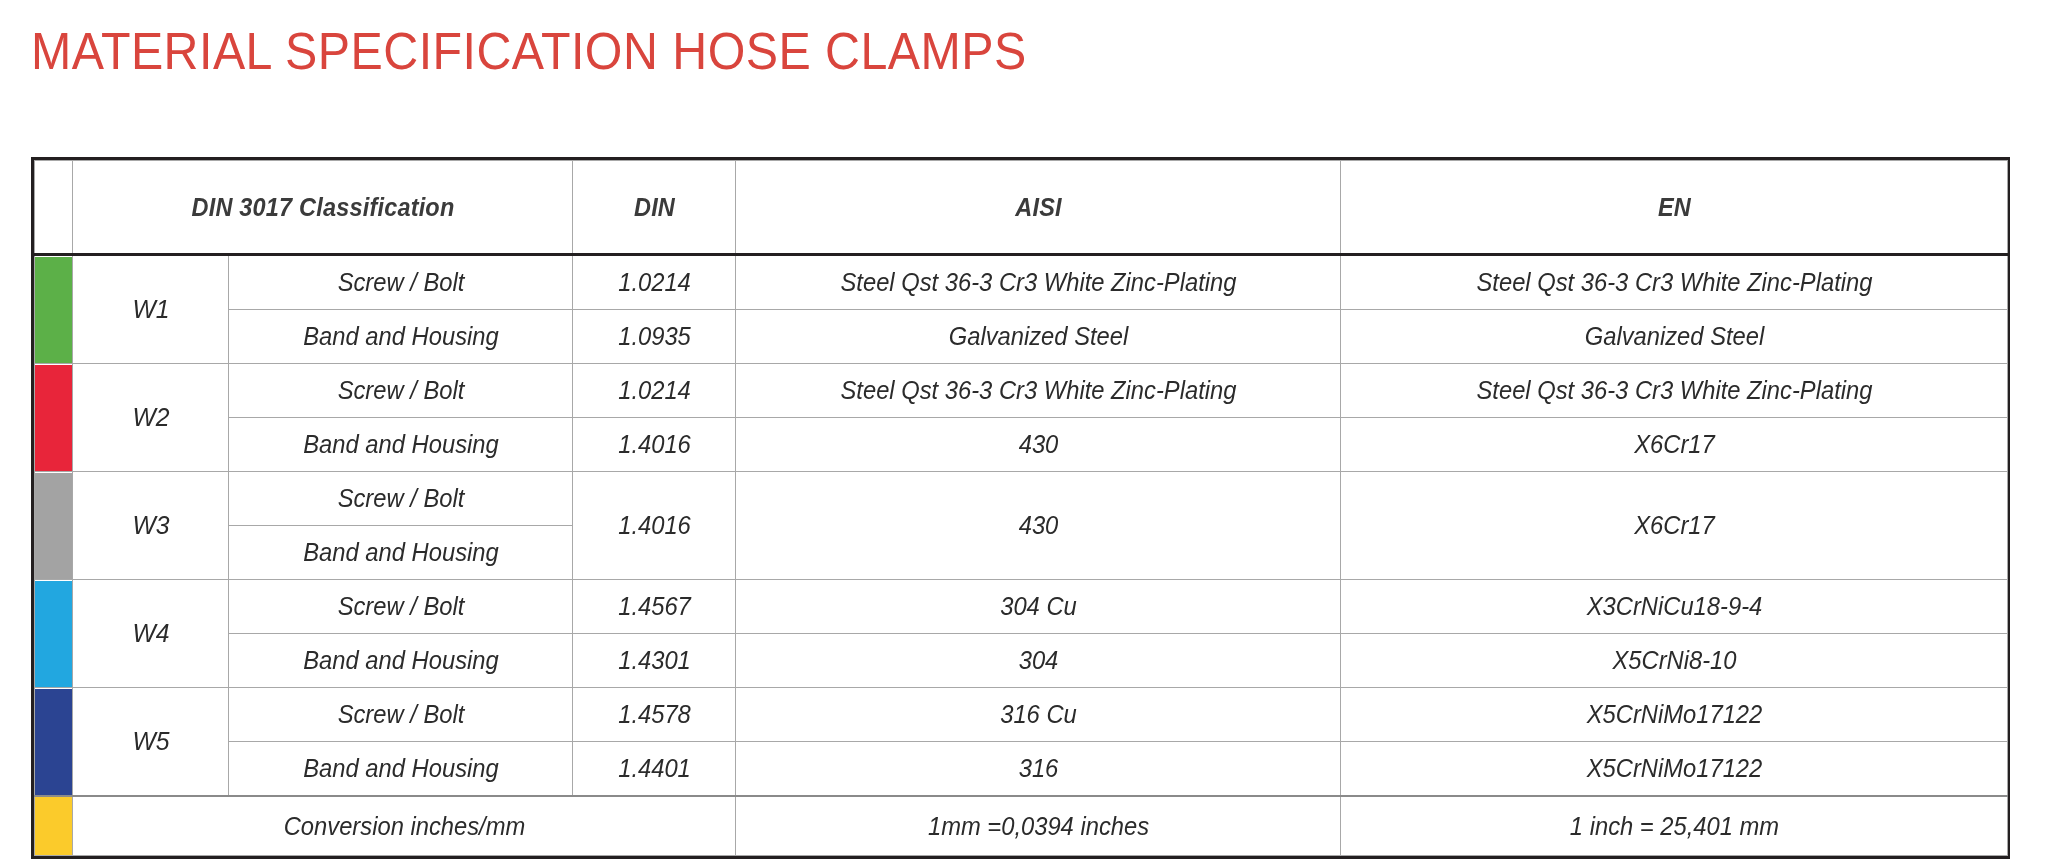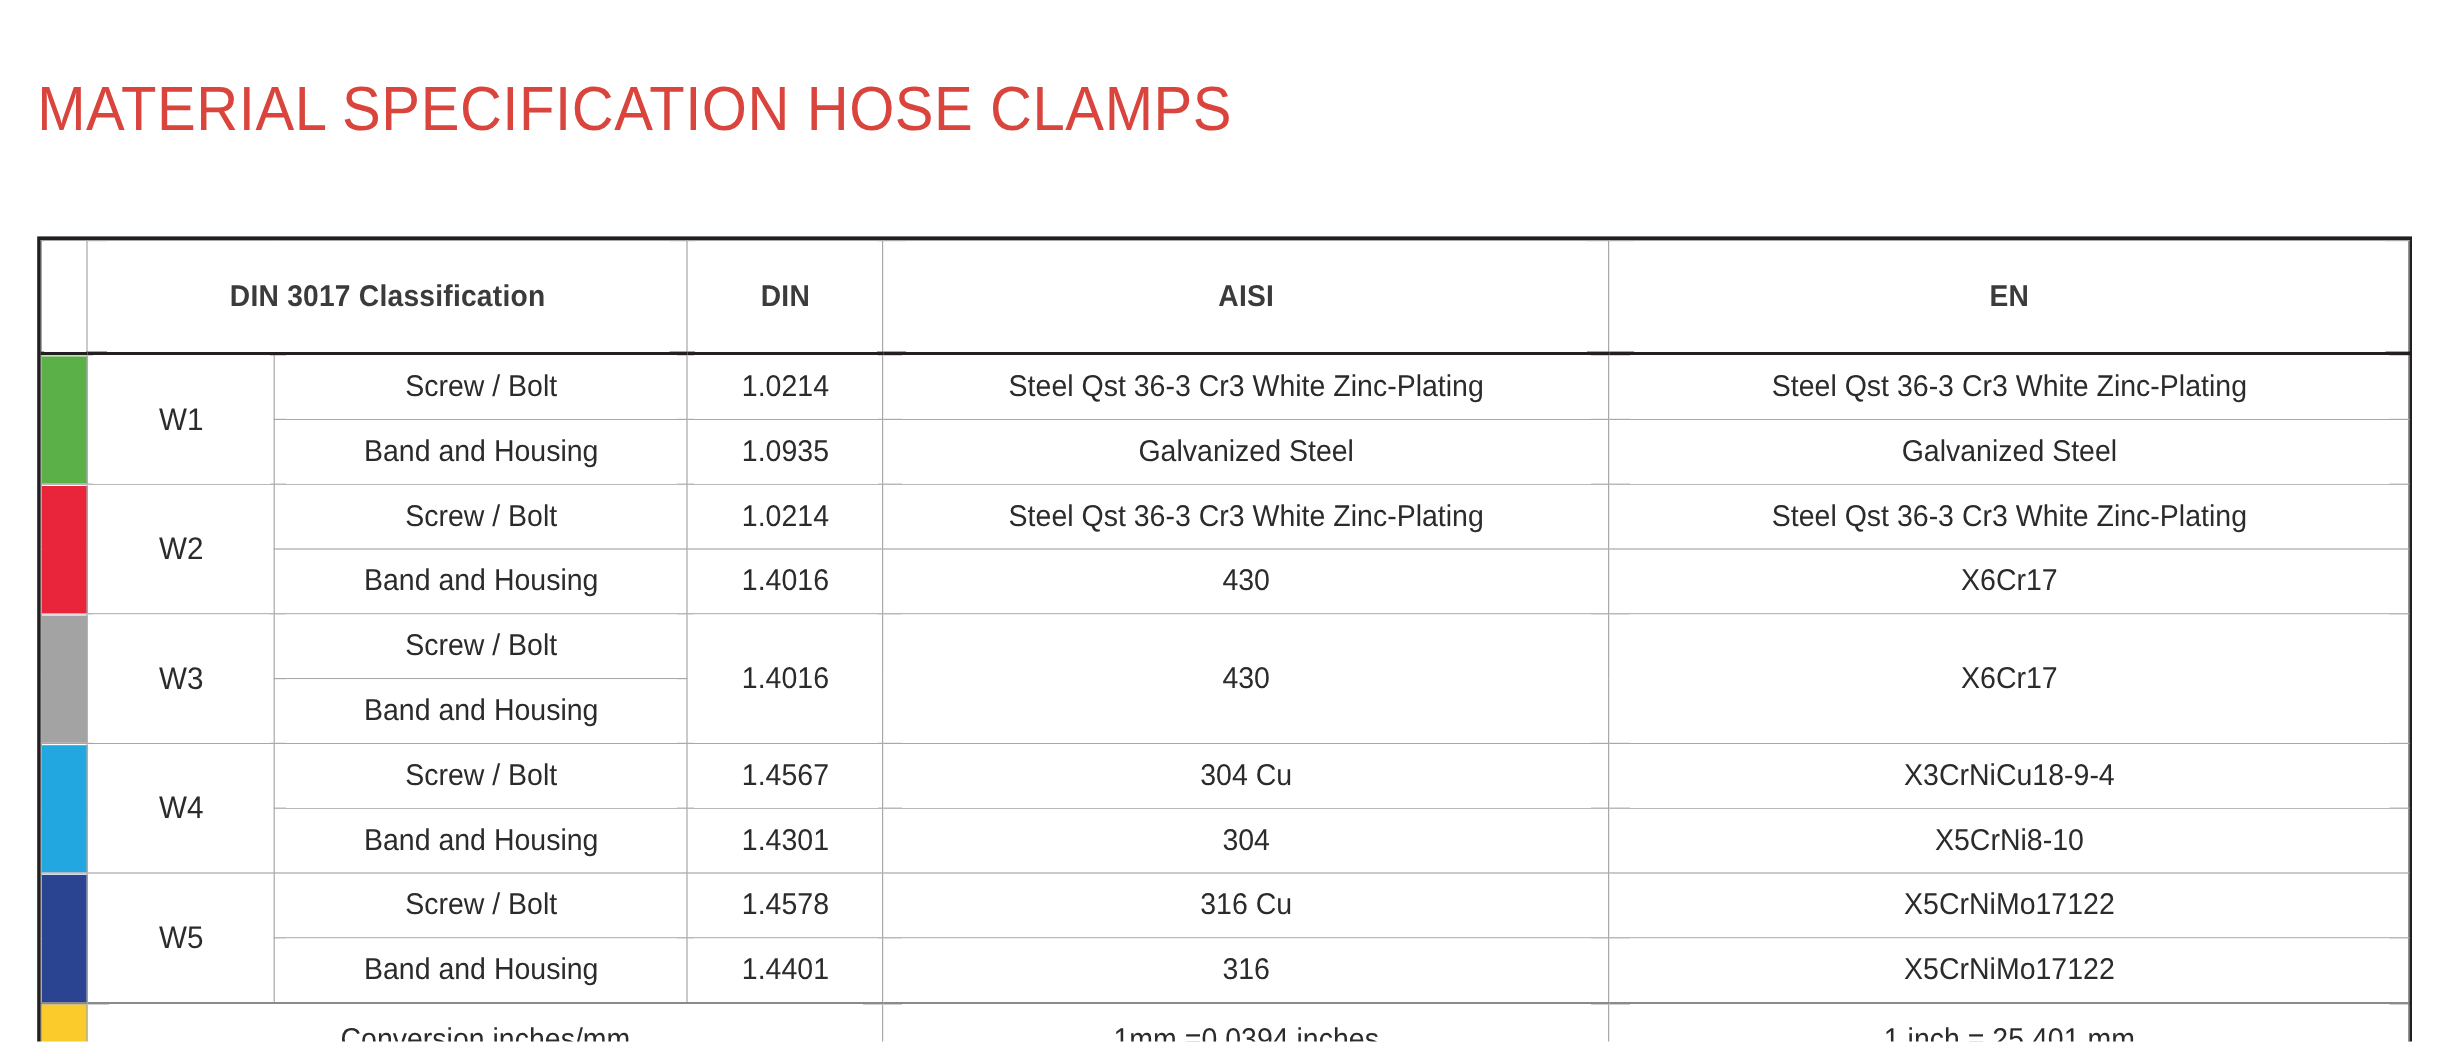--- a/index.html
+++ b/index.html
@@ -11,21 +11,20 @@
     width: 2047px;
     height: 868px;
     font-family: "Liberation Sans", sans-serif;
     overflow: hidden;
   }
   .page {
     position: relative;
     width: 2047px;
     height: 800px;
     background: #ffffff;
-    margin-top: 40px;
   }
 
   
   .page-title {
     position: absolute;
     left: 31px;
     top: 20px;
     font-size: 52px;
     line-height: 62px;
     letter-spacing: 0.5px;
@@ -43,20 +42,21 @@
     top: 157px;
     width: 1979px;
     border: 3px solid #231f20;
     box-sizing: border-box;
     background: #ffffff;
   }
   table.spec {
     border-collapse: collapse;
     table-layout: fixed;
     width: 100%;
+    font-style: italic;
   }
   table.spec td, table.spec th {
     border: 1px solid #a8a8a8;
     padding: 0;
     text-align: center;
     vertical-align: middle;
     color: #2b2b2b;
     background: #ffffff;
   }
   

